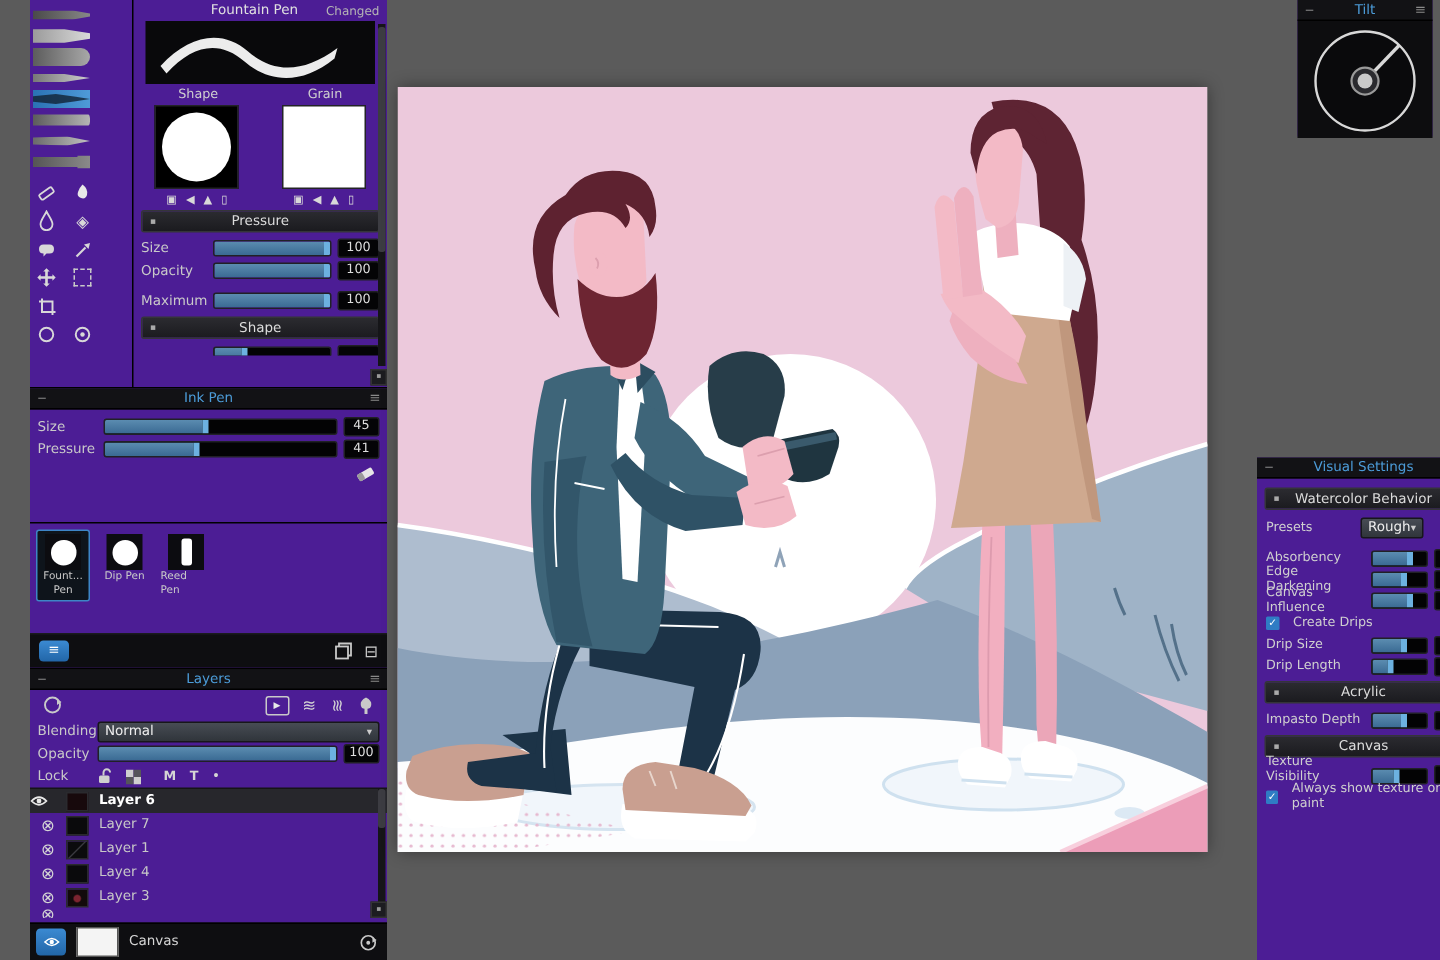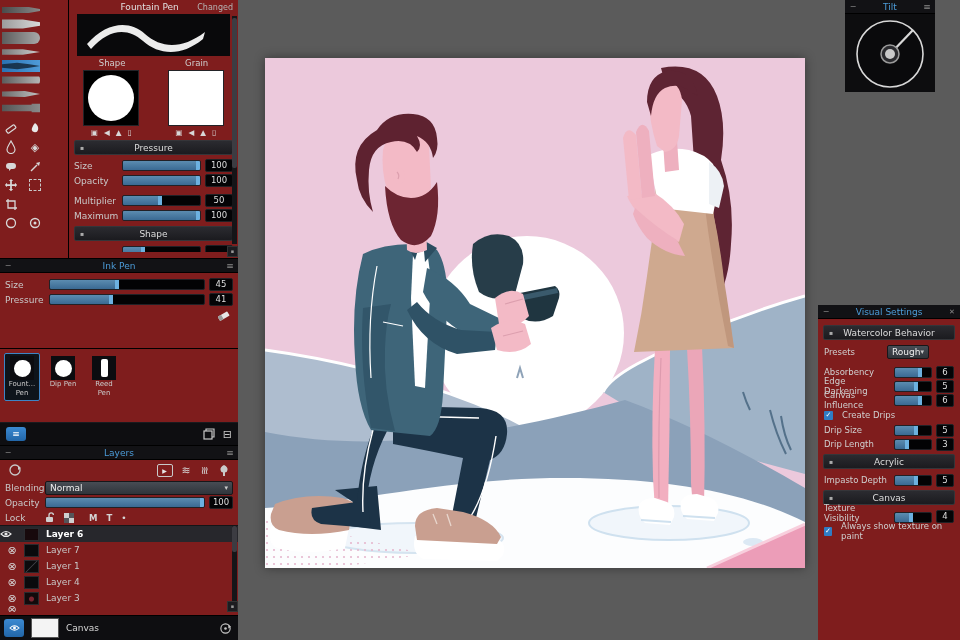--- a/index.html
+++ b/index.html
@@ -1,18 +1,18 @@
 <!DOCTYPE html>
 <html><head>
 <meta charset="utf-8">
 <style>
   html,body{margin:0;padding:0;background:#5b5b5b;}
   .app{position:relative;width:960px;height:640px;overflow:hidden;background:#5b5b5b;
        font-family:"DejaVu Sans",sans-serif;color:#ccc;-webkit-font-smoothing:antialiased;}
-  .panel{position:absolute;background:#7f1d1d;box-sizing:border-box;}
+  .panel{position:absolute;background:#4c1d95;box-sizing:border-box;margin-left:20px;}
   .phead{height:13px;display:flex;align-items:center;background:#121215;border-bottom:1px solid #000;font-size:9px;}
   .pmin{width:16px;text-align:center;color:#8a8a8a;font-size:8px;}
   .ptitle{flex:1;text-align:center;color:#4c9cd9;}
   .pright{width:16px;text-align:center;color:#8a8a8a;font-size:9px;}
   
   .srow{display:flex;align-items:center;gap:4px;padding:0 5px;height:15px;font-size:9px;color:#c9c9c9;}
   .strack{flex:1;height:9px;background:#030304;border:1px solid #212126;border-radius:2px;overflow:hidden;}
   .sfill{height:100%;background:linear-gradient(180deg,#5b8cb0,#3a6a93);border-right:4px solid #6cb1e0;box-sizing:border-box;}
   .sval{width:26px;height:11px;line-height:11px;background:#040406;border:1px solid #202024;border-radius:2px;color:#dedede;text-align:center;font-size:8.5px;}
   .secbar{height:13px;margin:3px 5px;background:linear-gradient(180deg,#2b2b30,#1b1b1f);border:1px solid #353539;border-radius:2px;display:flex;align-items:center;font-size:9px;color:#dcdcdc;}
@@ -160,27 +160,20 @@
     </div>
     <div class="srow">
       <span style="width:44px;">Opacity</span>
       <div class="strack">
           <div class="sfill" style="width: 100%;"></div>
         </div>
       <span class="sval">100</span>
     </div>
     <div style="height:5px;"></div>
     <div class="srow">
-      <span style="width:44px;">Multiplier</span>
-      <div class="strack">
-          <div class="sfill" style="width: 50%;"></div>
-        </div>
-      <span class="sval">50</span>
-    </div>
-    <div class="srow">
       <span style="width:44px;">Maximum</span>
       <div class="strack">
           <div class="sfill" style="width: 100%;"></div>
         </div>
       <span class="sval">100</span>
     </div>
     <div class="secbar">
       <span class="secmark">▪</span>
       <span class="sectitle">Shape</span>
     </div>
@@ -242,21 +235,21 @@
         <div style="font-size:7px;color:#c9c9c9;line-height:9px;">Fount...</div>
         <div style="font-size:7px;color:#c9c9c9;line-height:9px;">Pen</div>
       </div>
       <div style="width:34px;border:1px solid transparent;text-align:center;padding:2px 0;">
         <div style="width:24px;height:24px;margin:0 auto;background:#0c0c10;display:flex;align-items:center;justify-content:center;">
           <div style="width:17px;height:17px;border-radius:50%;background:#fff;"></div>
         </div>
         <div style="font-size:7px;color:#c9c9c9;line-height:9px;">Dip Pen</div>
         <div style="font-size:7px;color:#c9c9c9;line-height:9px;"></div>
       </div>
-      <div style="width:34px;border:1px solid transparent;text-align:center;padding:2px 0;">
+      <div style="width:34px;border:1px solid transparent;text-align:left;padding:2px 0;">
         <div style="width:24px;height:24px;margin:0 auto;background:#0c0c10;display:flex;align-items:center;justify-content:center;">
           <div style="width:7px;height:18px;border-radius:2px;background:#fff;"></div>
         </div>
         <div style="font-size:7px;color:#c9c9c9;line-height:9px;">Reed</div>
         <div style="font-size:7px;color:#c9c9c9;line-height:9px;">Pen</div>
       </div>
     </div>
     <div style="position:absolute;bottom:0;left:0;right:0;height:22px;background:#0e0e11;border-top:1px solid #1a1a1e;display:flex;align-items:center;padding:0 6px;">
       <span style="width:20px;height:14px;border-radius:3px;background:linear-gradient(180deg,#3b8ad2,#2266a8);color:#fff;font-size:9px;line-height:14px;text-align:center;">≡</span>
       <span style="margin-left:auto;display:flex;gap:8px;align-items:center;">

